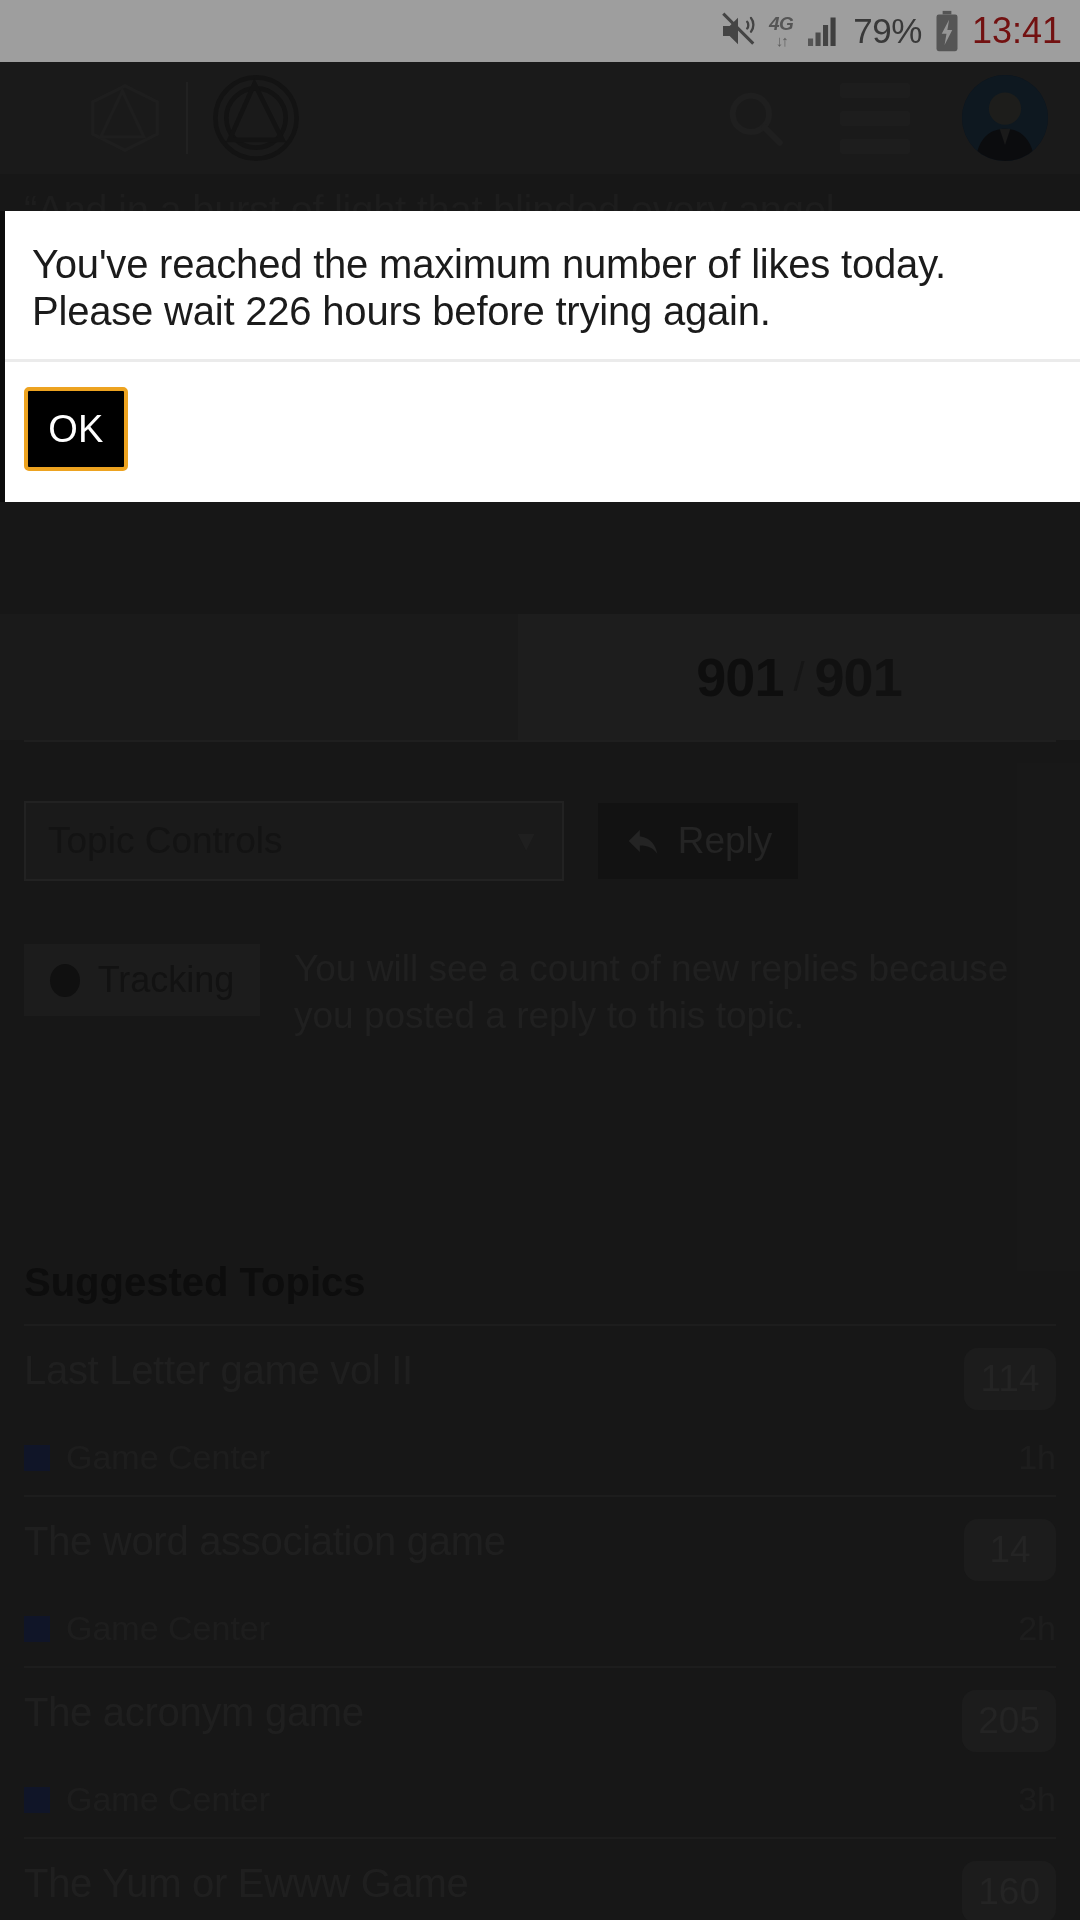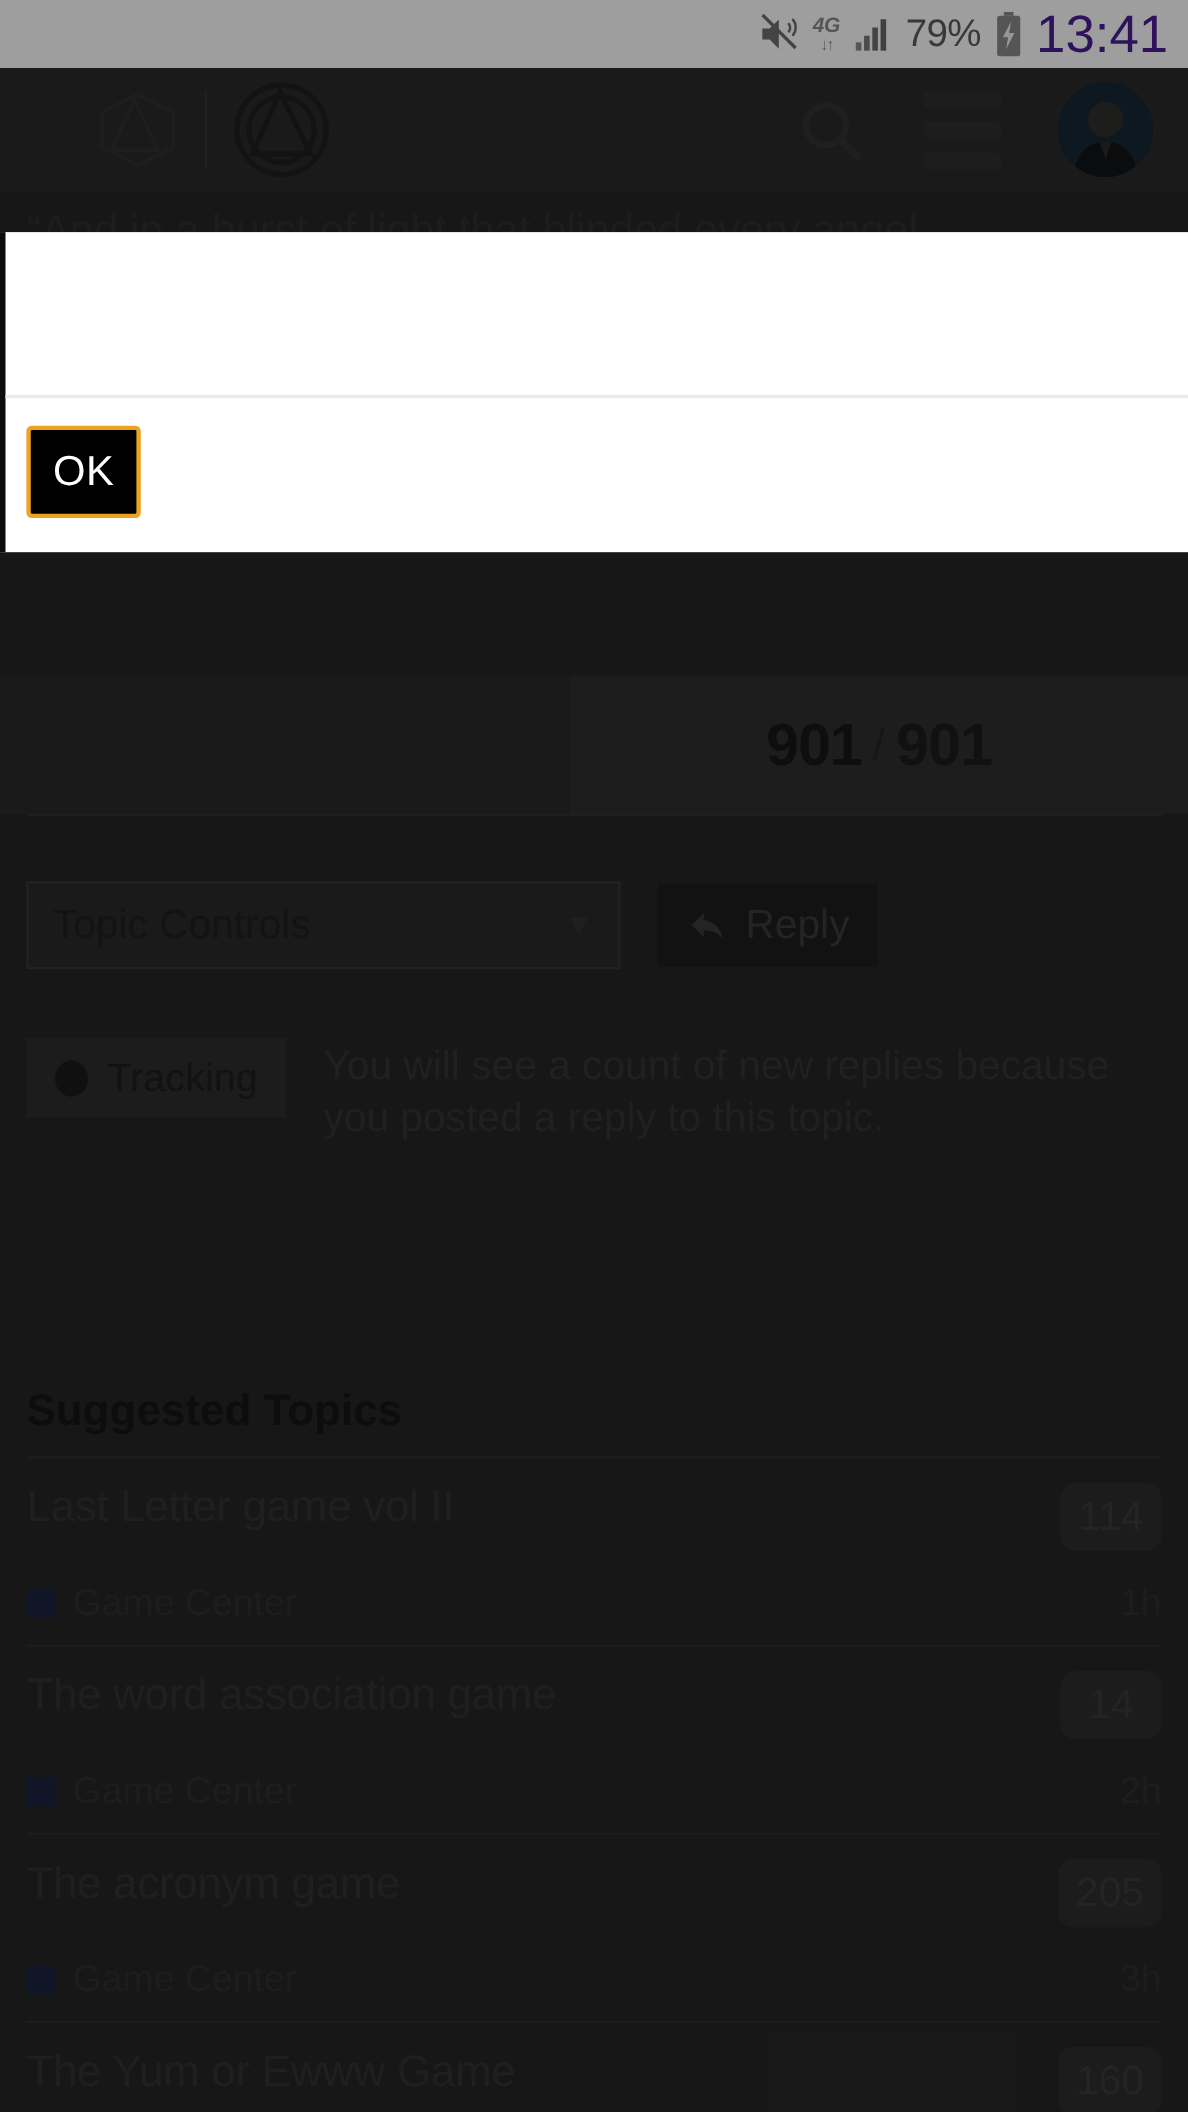--- a/index.html
+++ b/index.html
@@ -11,21 +11,21 @@
   }
 
   
   .statusbar{
     position:absolute; top:0; left:0; width:1080px; height:62px;
     background:#ffffff; display:flex; align-items:center;
     justify-content:flex-end; padding-right:18px; gap:11px;
   }
   .sb-ico{ display:flex; align-items:center; color:#6e6e6e; }
   .sb-text{ font-size:35px; color:#5d5d5d; letter-spacing:-0.5px; font-weight:400; }
-  .sb-time{ font-size:48px; color:#4c1d95; letter-spacing:0px; }
+  .sb-time{ font-size:36px; color:#b91c1c; letter-spacing:0px; }
   .netgrp{ display:flex; flex-direction:column; align-items:center; line-height:1;font-style:italic; }
   .netgrp .g4{ font-size:19px; color:#8a8a8a; font-weight:700; letter-spacing:-0.5px;}
   .netgrp .arrows{ font-size:15px; color:#9a9a9a; letter-spacing:-2px; }
 
   
   .app{
     position:absolute; top:62px; left:0; width:1080px; height:1858px;
     background:#262626; overflow:hidden;
   }
 
@@ -316,17 +316,21 @@
         <span class="topic-badge">160</span>
       </div>
     </div>
 
   </div>
 </div>
 
 <div class="dim"></div>
 
 <div class="dialog">
+  <div class="dlg-body">
+    <div class="dlg-msg">You've reached the maximum number of likes today.</div>
+    <div class="dlg-msg">Please wait 226 hours before trying again.</div>
+  </div>
   <div class="dlg-sep"></div>
   <div class="dlg-actions">
     <div class="ok-btn">OK</div>
   </div>
 </div>
 
 </body></html>

